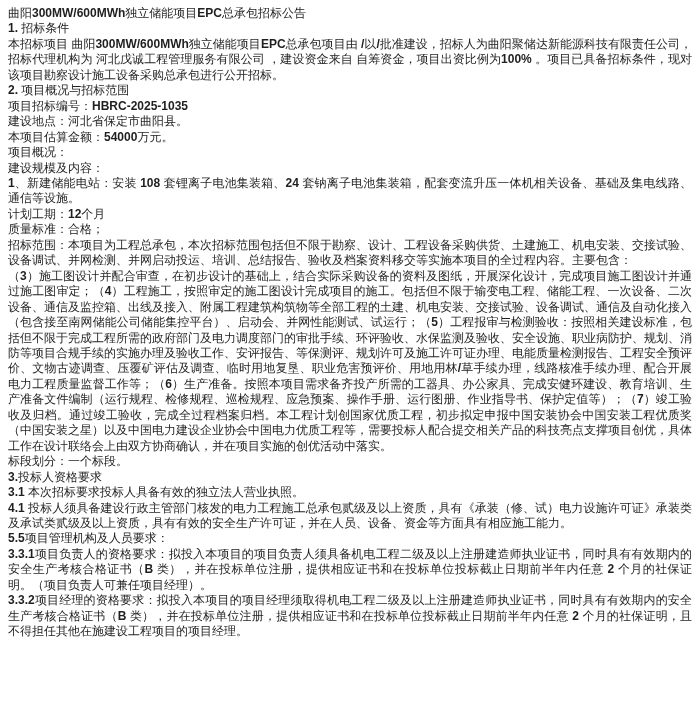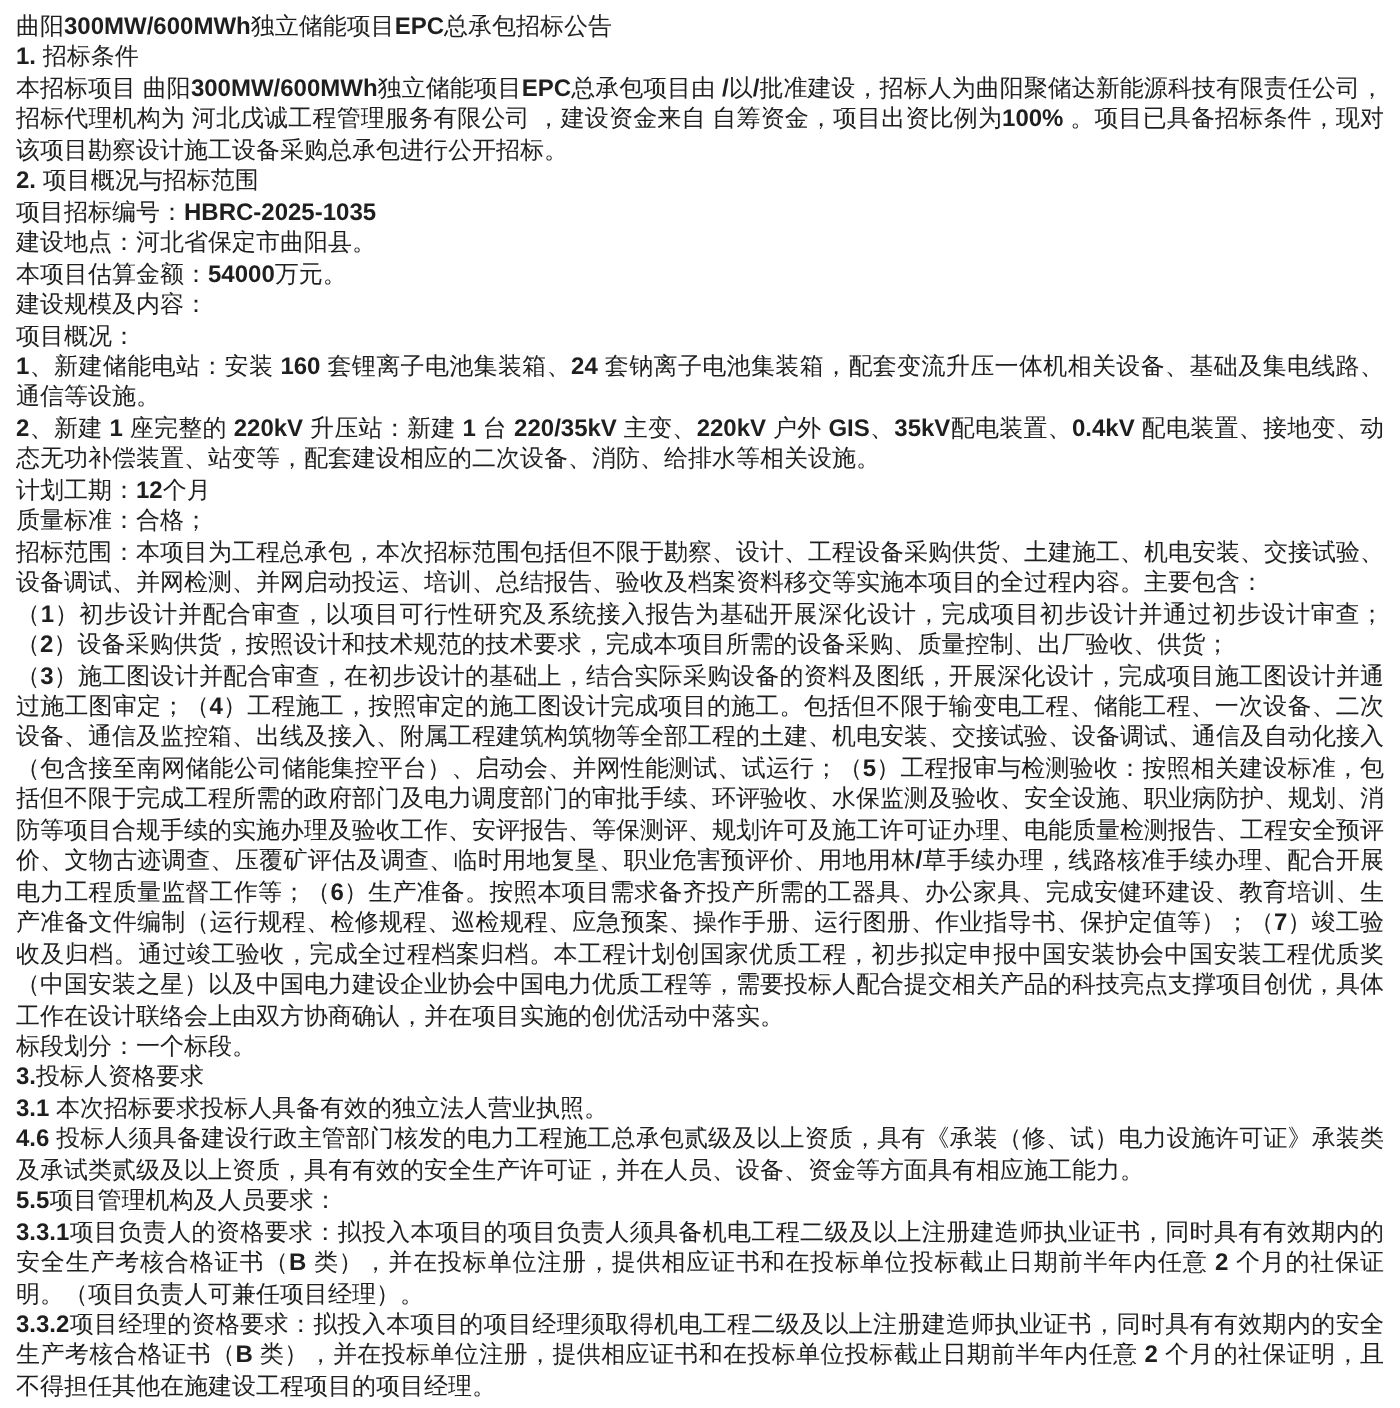--- a/index.html
+++ b/index.html
@@ -38,31 +38,29 @@
 <main class="doc">
   <h1 class="mx">曲阳<span class="lat">300MW/600MWh</span>独立储能项目<span class="lat">EPC</span>总承包招标公告</h1>
 
   <p class="mx"><span class="lat">1.</span> 招标条件</p>
   <p class="mx">本招标项目 曲阳<span class="lat">300MW/600MWh</span>独立储能项目<span class="lat">EPC</span>总承包项目由 <span class="lat">/</span>以<span class="lat">/</span>批准建设，招标人为曲阳聚储达新能源科技有限责任公司，招标代理机构为 河北戊诚工程管理服务有限公司 ，建设资金来自 自筹资金，项目出资比例为<span class="lat">100%</span> 。项目已具备招标条件，现对该项目勘察设计施工设备采购总承包进行公开招标。</p>
 
   <p class="mx"><span class="lat">2.</span> 项目概况与招标范围</p>
   <p class="mx">项目招标编号：<span class="lat">HBRC-2025-1035</span></p>
   <p class="mx">建设地点：河北省保定市曲阳县。</p>
   <p class="mx">本项目估算金额：<span class="lat">54000</span>万元。</p>
+  <p class="mx">项目概况：</p>
   <p class="mx">建设规模及内容：</p>
-  <p class="mx">项目概况：</p>
-  <p class="mx"><span class="lat">1</span>、新建储能电站：安装 <span class="lat">160</span> 套锂离子电池集装箱、<span class="lat">24</span> 套钠离子电池集装箱，配套变流升压一体机相关设备、基础及集电线路、通信等设施。</p>
-  <p class="mx"><span class="lat">2</span>、新建 <span class="lat">1</span> 座完整的 <span class="lat">220kV</span> 升压站：新建 <span class="lat">1</span> 台 <span class="lat">220/35kV</span> 主变、<span class="lat">220kV</span> 户外 <span class="lat">GIS</span>、<span class="lat">35kV</span>配电装置、<span class="lat">0.4kV</span> 配电装置、接地变、动态无功补偿装置、站变等，配套建设相应的二次设备、消防、给排水等相关设施。</p>
+  <p class="mx"><span class="lat">1</span>、新建储能电站：安装 <span class="lat">108</span> 套锂离子电池集装箱、<span class="lat">24</span> 套钠离子电池集装箱，配套变流升压一体机相关设备、基础及集电线路、通信等设施。</p>
   <p class="mx">计划工期：<span class="lat">12</span>个月</p>
   <p class="mx">质量标准：合格；</p>
   <p class="mx">招标范围：本项目为工程总承包，本次招标范围包括但不限于勘察、设计、工程设备采购供货、土建施工、机电安装、交接试验、设备调试、并网检测、并网启动投运、培训、总结报告、验收及档案资料移交等实施本项目的全过程内容。主要包含：</p>
-  <p class="mx">（<span class="lat">1</span>）初步设计并配合审查，以项目可行性研究及系统接入报告为基础开展深化设计，完成项目初步设计并通过初步设计审查；（<span class="lat">2</span>）设备采购供货，按照设计和技术规范的技术要求，完成本项目所需的设备采购、质量控制、出厂验收、供货；</p>
   <p class="mx">（<span class="lat">3</span>）施工图设计并配合审查，在初步设计的基础上，结合实际采购设备的资料及图纸，开展深化设计，完成项目施工图设计并通过施工图审定；（<span class="lat">4</span>）工程施工，按照审定的施工图设计完成项目的施工。包括但不限于输变电工程、储能工程、一次设备、二次设备、通信及监控箱、出线及接入、附属工程建筑构筑物等全部工程的土建、机电安装、交接试验、设备调试、通信及自动化接入（包含接至南网储能公司储能集控平台）、启动会、并网性能测试、试运行；（<span class="lat">5</span>）工程报审与检测验收：按照相关建设标准，包括但不限于完成工程所需的政府部门及电力调度部门的审批手续、环评验收、水保监测及验收、安全设施、职业病防护、规划、消防等项目合规手续的实施办理及验收工作、安评报告、等保测评、规划许可及施工许可证办理、电能质量检测报告、工程安全预评价、文物古迹调查、压覆矿评估及调查、临时用地复垦、职业危害预评价、用地用林<span class="lat">/</span>草手续办理，线路核准手续办理、配合开展电力工程质量监督工作等；（<span class="lat">6</span>）生产准备。按照本项目需求备齐投产所需的工器具、办公家具、完成安健环建设、教育培训、生产准备文件编制（运行规程、检修规程、巡检规程、应急预案、操作手册、运行图册、作业指导书、保护定值等）；（<span class="lat">7</span>）竣工验收及归档。通过竣工验收，完成全过程档案归档。本工程计划创国家优质工程，初步拟定申报中国安装协会中国安装工程优质奖（中国安装之星）以及中国电力建设企业协会中国电力优质工程等，需要投标人配合提交相关产品的科技亮点支撑项目创优，具体工作在设计联络会上由双方协商确认，并在项目实施的创优活动中落实。</p>
   <p class="mx">标段划分：一个标段。</p>
 
   <p class="mx"><span class="lat">3.</span>投标人资格要求</p>
   <p class="mx"><span class="lat">3.1</span> 本次招标要求投标人具备有效的独立法人营业执照。</p>
-  <p class="mx"><span class="lat">4.6</span> 投标人须具备建设行政主管部门核发的电力工程施工总承包贰级及以上资质，具有《承装（修、试）电力设施许可证》承装类及承试类贰级及以上资质，具有有效的安全生产许可证，并在人员、设备、资金等方面具有相应施工能力。</p>
+  <p class="mx"><span class="lat">4.1</span> 投标人须具备建设行政主管部门核发的电力工程施工总承包贰级及以上资质，具有《承装（修、试）电力设施许可证》承装类及承试类贰级及以上资质，具有有效的安全生产许可证，并在人员、设备、资金等方面具有相应施工能力。</p>
   <p class="mx"><span class="lat">5.5</span>项目管理机构及人员要求：</p>
   <p class="mx"><span class="lat">3.3.1</span>项目负责人的资格要求：拟投入本项目的项目负责人须具备机电工程二级及以上注册建造师执业证书，同时具有有效期内的安全生产考核合格证书（<span class="lat">B</span> 类），并在投标单位注册，提供相应证书和在投标单位投标截止日期前半年内任意 <span class="lat">2</span> 个月的社保证明。（项目负责人可兼任项目经理）。</p>
   <p class="mx"><span class="lat">3.3.2</span>项目经理的资格要求：拟投入本项目的项目经理须取得机电工程二级及以上注册建造师执业证书，同时具有有效期内的安全生产考核合格证书（<span class="lat">B</span> 类），并在投标单位注册，提供相应证书和在投标单位投标截止日期前半年内任意 <span class="lat">2</span> 个月的社保证明，且不得担任其他在施建设工程项目的项目经理。</p>
 
 </main>
 
 </body></html>

